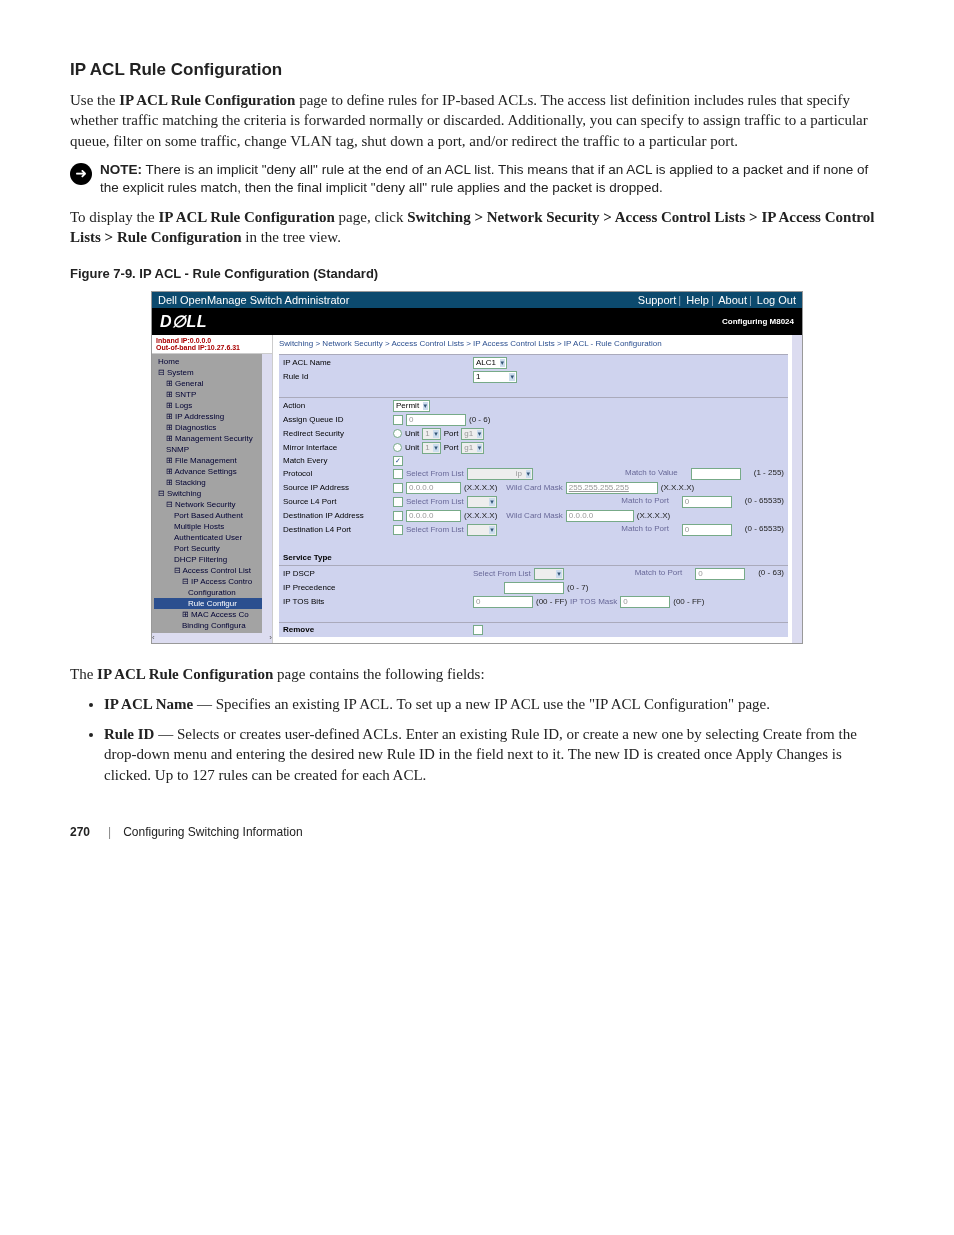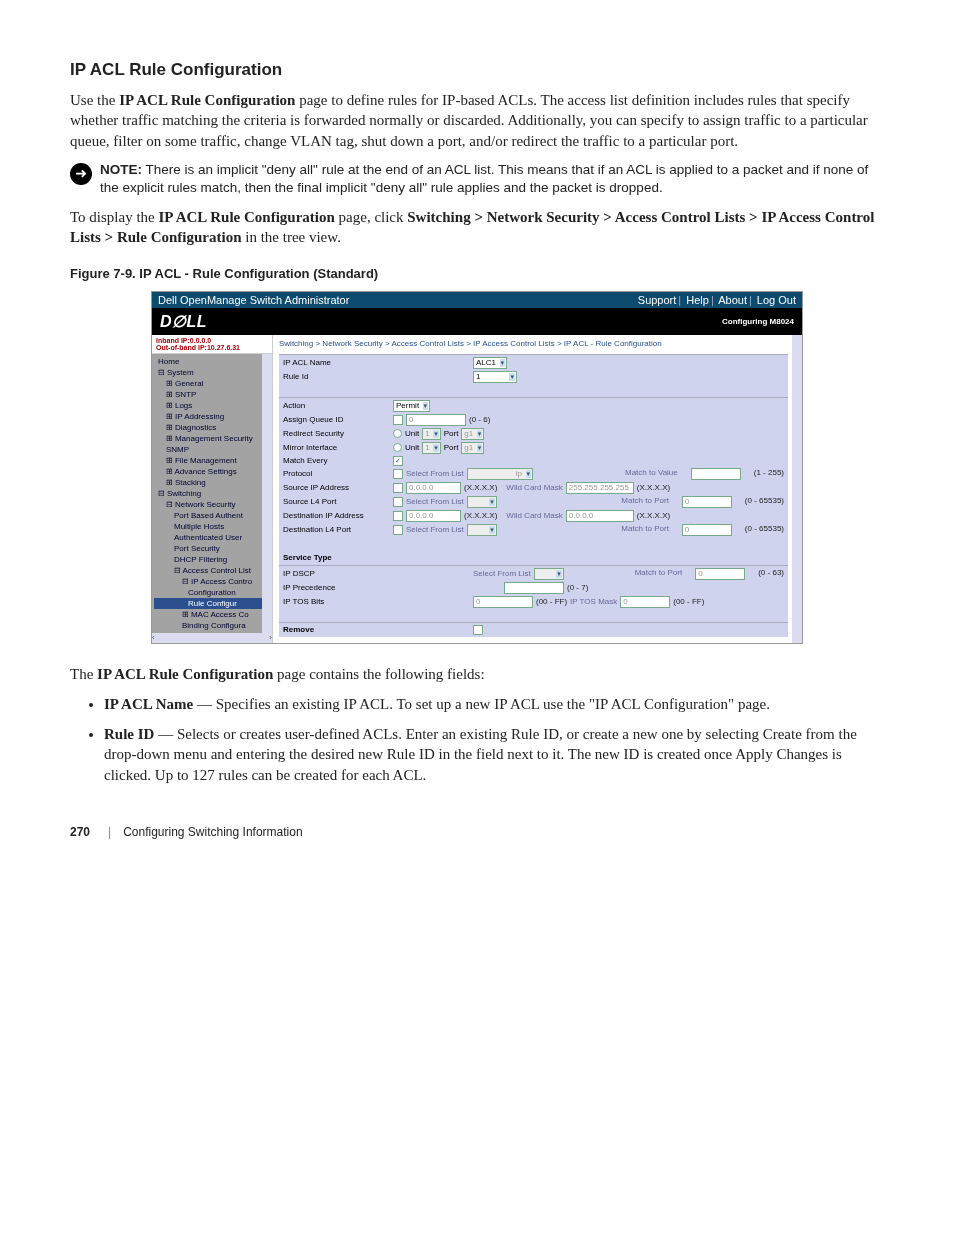--- a/index.html
+++ b/index.html
@@ -267,21 +267,21 @@
               </span>
             </div>
           </div>
           <div class="field-row">
             <div class="field-label">Source IP Address</div>
             <div class="field-controls">
               <span class="chk"></span>
               <span class="inp" style="width:55px;">0.0.0.0</span>
               <span class="hint">(X.X.X.X)</span>
               <span class="hint dim" style="margin-left:6px;">Wild Card Mask</span>
-              <span class="inp" style="width:68px;">255.255.255.255</span>
+              <span class="inp" style="width:92px;text-decoration:underline;">255.255.255.255</span>
               <span class="hint">(X.X.X.X)</span>
             </div>
           </div>
           <div class="field-row">
             <div class="field-label">Source L4 Port</div>
             <div class="field-controls">
               <span class="chk"></span>
               <span class="hint dim">Select From List</span>
               <span class="sel disabled" style="min-width:30px;"></span>
               <span class="right-label">

